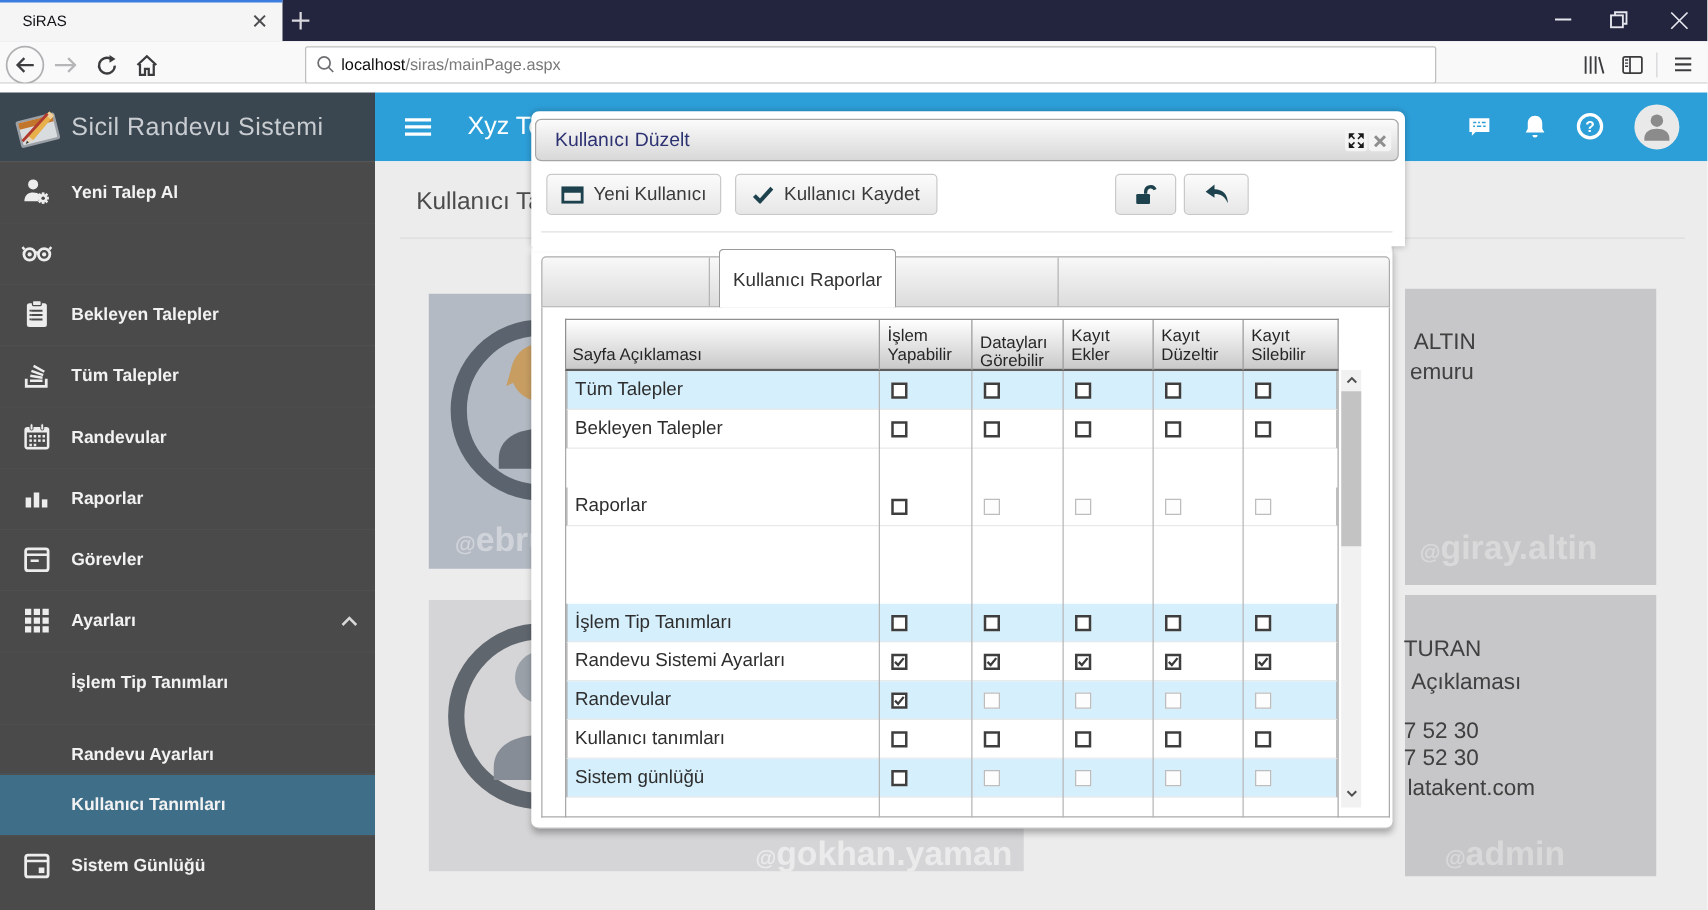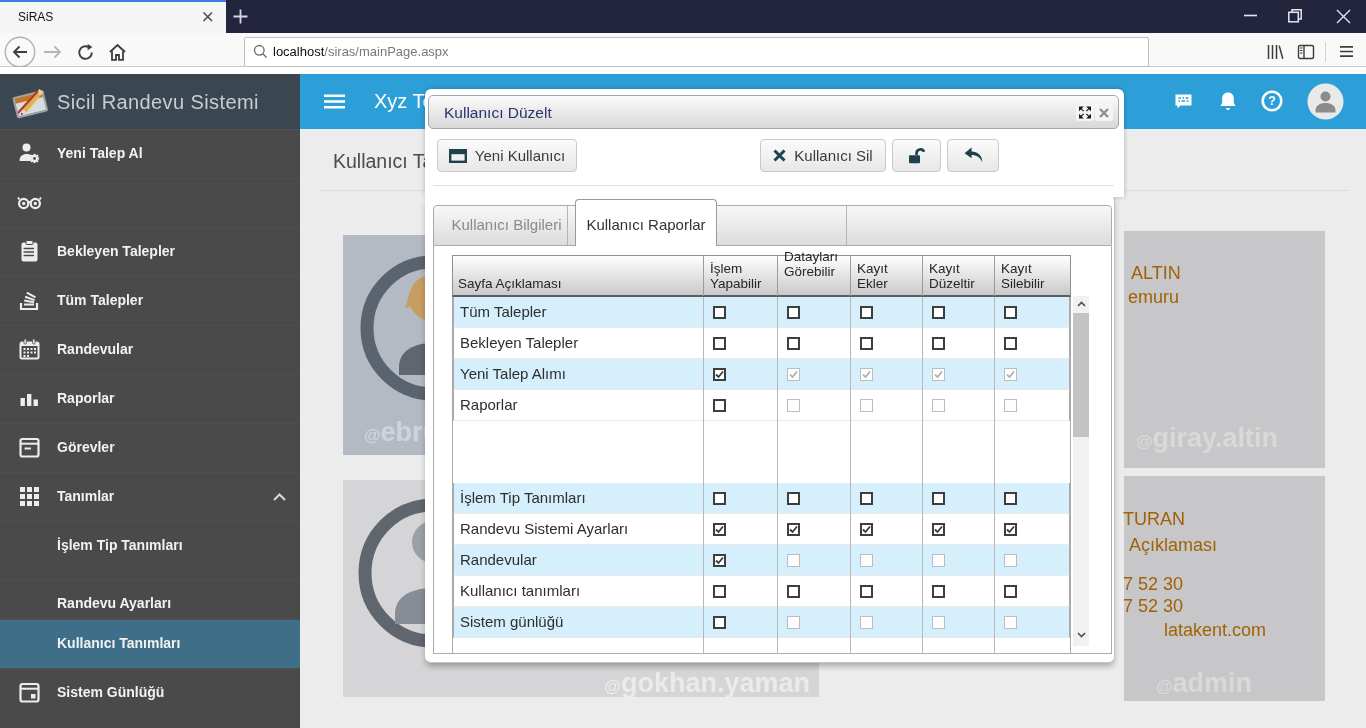--- a/index.html
+++ b/index.html
@@ -35,21 +35,21 @@
 .htxt{position:absolute;font-size:13.5px;color:#262626;white-space:nowrap;}
 .trow{position:absolute;left:452px;width:619px;height:31px;box-sizing:border-box;border-bottom:1px solid #e9e9e9;border-left:1px solid #a9a9a9;border-right:1px solid #a9a9a9;}
 .rblue{background:#d5effc;}
 .rwhite{background:#fff;}
 .rtxt{position:absolute;left:6px;top:0;height:30px;line-height:30px;font-size:15px;color:#2e2e2e;white-space:nowrap;}
 .cb{position:absolute;width:13px;height:13px;box-sizing:border-box;border:2px solid #3e3e3e;background:#fff;top:9px;}
 .cbd{position:absolute;width:13px;height:13px;box-sizing:border-box;border:1px solid #bdbdbd;background:#fdfdfd;top:9px;}
 
 .wm{position:absolute;font-weight:bold;font-size:27px;white-space:nowrap;}
 .wm .at{font-size:17px;}
-.cardtxt{position:absolute;font-size:18px;color:#a16207;white-space:nowrap;}
+.cardtxt{position:absolute;font-size:18px;color:#404040;white-space:nowrap;}
 </style></head>
 <body>
 <div id="wrap">
 
 <div class="abs" id="tabbar"></div>
 <div class="abs" id="tab"></div>
 <div class="abs" id="tabline"></div>
 <div class="abs" style="left:18px;top:10px;font-size:12px;color:#111116;">SiRAS</div>
 <svg class="abs" style="left:200px;top:9px;" width="16" height="16" viewBox="0 0 16 16">
       <path d="M3.5 3.5 L12 12 M12 3.5 L3.5 12" stroke="#4d4d52" stroke-width="1.6"></path>
@@ -225,21 +225,21 @@
             <rect x="10" y="3" width="5" height="5"></rect>
             <rect x="17" y="3" width="5" height="5"></rect>
             <rect x="3" y="10" width="5" height="5"></rect>
             <rect x="10" y="10" width="5" height="5"></rect>
             <rect x="17" y="10" width="5" height="5"></rect>
             <rect x="3" y="17" width="5" height="5"></rect>
             <rect x="10" y="17" width="5" height="5"></rect>
             <rect x="17" y="17" width="5" height="5"></rect>
           </g>
         </svg>
-<div class="mlabel">Tanımlar</div>
+<div class="mlabel">Ayarları</div>
 <svg class="abs" style="left:272px;top:20px;" width="15" height="10" viewBox="0 0 15 10">
           <path d="M2 8 L7.5 2.5 L13 8" fill="none" stroke="#d9d9d9" stroke-width="2"></path>
         </svg>
 </div>
 <div class="mitem" style="top:454px;">
 <div class="mlabel">İşlem Tip Tanımları</div>
 </div>
 <div class="mitem" style="top:512px;">
 <div class="mlabel">Randevu Ayarları</div>
 </div>
@@ -302,21 +302,21 @@
 </div>
 <div class="abs" style="left:1124px;top:164px;width:201px;height:237px;background:#c7c7c9;"></div>
 <div class="abs cardtxt" style="left:1131px;top:196px;">ALTIN</div>
 <div class="abs cardtxt" style="left:1128px;top:220px;">emuru</div>
 <div class="wm abs" style="right:88px;top:356px;color:rgba(255,255,255,0.32);"><span class="at">@</span>giray.altin</div>
 <div class="abs" style="left:1124px;top:409px;width:201px;height:225px;background:#c7c7c9;"></div>
 <div class="abs cardtxt" style="left:1123px;top:442px;">TURAN</div>
 <div class="abs cardtxt" style="left:1129px;top:468px;">Açıklaması</div>
 <div class="abs cardtxt" style="left:1123px;top:507px;">7 52 30</div>
 <div class="abs cardtxt" style="left:1123px;top:529px;">7 52 30</div>
-<div class="abs cardtxt" style="left:1164px;top:553px;">latakent.com</div>
+<div class="abs cardtxt" style="left:1126px;top:553px;">latakent.com</div>
 <div class="wm abs" style="right:114px;top:601px;color:rgba(255,255,255,0.32);"><span class="at">@</span>admin</div>
 
 <div class="abs" id="mshellB"></div>
 <div class="abs" id="mshellA"></div>
 <div class="abs" id="mcover" style="left:426px;top:124px;width:687px;height:10px;background:#fff;"></div>
 <div class="abs" id="mtitle"></div>
 <div class="abs" style="left:444px;top:37px;font-size:15.5px;color:#2c3272;">Kullanıcı Düzelt</div>
 <div class="abs" style="left:1076px;top:37px;width:18px;height:17px;background:#f4f4f4;border-radius:3px;"></div>
 <svg class="abs" style="left:1078px;top:39px;" width="14" height="13" viewBox="0 0 14 14">
 <g stroke="#1a1a1a" stroke-width="1.3" fill="#1a1a1a">
@@ -335,101 +335,72 @@
         <path d="M1 1 L9 9 M9 1 L1 9" stroke="#8f8f8f" stroke-width="2.4"></path>
       </svg>
 
 <div class="tbtn" style="left:437px;width:140px;display:flex;align-items:center;justify-content:center;">
         <svg width="18" height="14" viewBox="0 0 18 14" style="margin-right:8px;">
           <rect x="1.2" y="1.2" width="15.6" height="11.6" fill="none" stroke="#1d424d" stroke-width="2.4"></rect>
           <rect x="1.2" y="1.2" width="15.6" height="4" fill="#1d424d"></rect>
         </svg>
         <span>Yeni Kullanıcı</span>
       </div>
-<div class="tbtn" style="left:760px;width:126px;display:flex;align-items:center;justify-content:center;">
-        <svg width="13" height="13" viewBox="0 0 13 13" style="margin-right:8px;">
-          <path d="M1.5 1.5 L11.5 11.5 M11.5 1.5 L1.5 11.5" stroke="#1d424d" stroke-width="3"></path>
-        </svg>
-        <span>Kullanıcı Sil</span>
+<div class="tbtn" style="left:588px;width:162px;display:flex;align-items:center;justify-content:center;">
+        <svg width="17" height="14" viewBox="0 0 17 14" style="margin-right:8px;">
+          <path d="M1.5 7.5 L6 12 L15.5 1.5" fill="none" stroke="#1d424d" stroke-width="3.2"></path>
+        </svg>
+        <span>Kullanıcı Kaydet</span>
       </div>
 <div class="tbtn" style="left:892px;width:49px;display:flex;align-items:center;justify-content:center;">
         <svg width="20" height="17" viewBox="0 0 20 17">
           <rect x="2" y="8.2" width="11" height="8" rx="1" fill="#1d424d"></rect>
           <path d="M9.5 8 V6.5 a4 4 0 0 1 7.6 -1.8" fill="none" stroke="#1d424d" stroke-width="2.6"></path>
         </svg>
       </div>
 <div class="tbtn" style="left:947px;width:52px;display:flex;align-items:center;justify-content:center;">
         <svg width="21" height="17" viewBox="0 0 21 17">
           <path d="M8.6 0.5 L1.5 6.3 L8.6 11.2 V8.1 C13.5 8.1 17 10 19.3 15.5 C19.3 8.2 14.9 4.6 8.6 4.4 Z" fill="#1d424d"></path>
         </svg>
       </div>
 <div class="abs" style="left:433px;top:118px;width:681px;height:1px;background:#e0e0e0;"></div>
 
 <div class="abs" id="tabstrip"></div>
-<div class="tabtxt" style="left:440px;width:133px;">Kullanıcı Bilgileri</div>
 <div class="abs" style="left:567px;top:139px;width:1px;height:39px;background:#b5b5b5;"></div>
 <div class="abs" id="tabpanel"></div>
 <div class="abs" id="activetab">Kullanıcı Raporlar</div>
 <div class="abs" style="left:846px;top:139px;width:1px;height:39px;background:#b5b5b5;"></div>
 
 <div class="abs" id="thead"></div>
 <div class="abs" style="left:703px;top:189px;width:1px;height:40px;background:#9c9c9c;"></div>
 <div class="abs" style="left:777px;top:189px;width:1px;height:40px;background:#9c9c9c;"></div>
 <div class="abs" style="left:850px;top:189px;width:1px;height:40px;background:#9c9c9c;"></div>
 <div class="abs" style="left:922px;top:189px;width:1px;height:40px;background:#9c9c9c;"></div>
 <div class="abs" style="left:994px;top:189px;width:1px;height:40px;background:#9c9c9c;"></div>
 <div class="htxt abs" style="left:458px;top:209px;">Sayfa Açıklaması</div>
 <div class="htxt abs" style="left:710px;top:194px;line-height:15px;">İşlem<br>Yapabilir</div>
-<div class="htxt abs" style="left:784px;top:182px;line-height:15px;">Datayları<br>Görebilir</div>
+<div class="htxt abs" style="left:784px;top:199px;line-height:15px;">Datayları<br>Görebilir</div>
 <div class="htxt abs" style="left:857px;top:194px;line-height:15px;">Kayıt<br>Ekler</div>
 <div class="htxt abs" style="left:929px;top:194px;line-height:15px;">Kayıt<br>Düzeltir</div>
 <div class="htxt abs" style="left:1001px;top:194px;line-height:15px;">Kayıt<br>Silebilir</div>
 <div class="trow rblue" style="left:453px;width:617px;top:230px;">
         <div class="rtxt">Tüm Talepler</div>
         <div class="cb" style="left:259px;"></div>
         <div class="cb" style="left:333px;"></div>
         <div class="cb" style="left:406px;"></div>
         <div class="cb" style="left:478px;"></div>
         <div class="cb" style="left:550px;"></div>
       </div>
 <div class="trow rwhite" style="left:453px;width:617px;top:261px;">
         <div class="rtxt">Bekleyen Talepler</div>
         <div class="cb" style="left:259px;"></div>
         <div class="cb" style="left:333px;"></div>
         <div class="cb" style="left:406px;"></div>
         <div class="cb" style="left:478px;"></div>
         <div class="cb" style="left:550px;"></div>
-      </div>
-<div class="trow rblue" style="left:453px;width:617px;top:292px;">
-        <div class="rtxt">Yeni Talep Alımı</div>
-        <div class="cb" style="left:259px;">
-          <svg style="position:absolute;left:-1px;top:-1px;" width="11" height="11" viewBox="0 0 11 11">
-            <path d="M2 5.5 L4.5 8 L9 2.5" fill="none" stroke="#3a3a3a" stroke-width="1.8"></path>
-          </svg>
-        </div>
-        <div class="cbd" style="left:333px;">
-          <svg style="position:absolute;left:0px;top:0px;" width="11" height="11" viewBox="0 0 11 11">
-            <path d="M2 5.5 L4.5 8 L9 2.5" fill="none" stroke="#ababab" stroke-width="1.6"></path>
-          </svg>
-        </div>
-        <div class="cbd" style="left:406px;">
-          <svg style="position:absolute;left:0px;top:0px;" width="11" height="11" viewBox="0 0 11 11">
-            <path d="M2 5.5 L4.5 8 L9 2.5" fill="none" stroke="#ababab" stroke-width="1.6"></path>
-          </svg>
-        </div>
-        <div class="cbd" style="left:478px;">
-          <svg style="position:absolute;left:0px;top:0px;" width="11" height="11" viewBox="0 0 11 11">
-            <path d="M2 5.5 L4.5 8 L9 2.5" fill="none" stroke="#ababab" stroke-width="1.6"></path>
-          </svg>
-        </div>
-        <div class="cbd" style="left:550px;">
-          <svg style="position:absolute;left:0px;top:0px;" width="11" height="11" viewBox="0 0 11 11">
-            <path d="M2 5.5 L4.5 8 L9 2.5" fill="none" stroke="#ababab" stroke-width="1.6"></path>
-          </svg>
-        </div>
       </div>
 <div class="trow rwhite" style="left:453px;width:617px;top:323px;">
         <div class="rtxt">Raporlar</div>
         <div class="cb" style="left:259px;"></div>
         <div class="cbd" style="left:333px;"></div>
         <div class="cbd" style="left:406px;"></div>
         <div class="cbd" style="left:478px;"></div>
         <div class="cbd" style="left:550px;"></div>
       </div>
 <div class="trow rblue" style="left:453px;width:617px;top:416px;">

